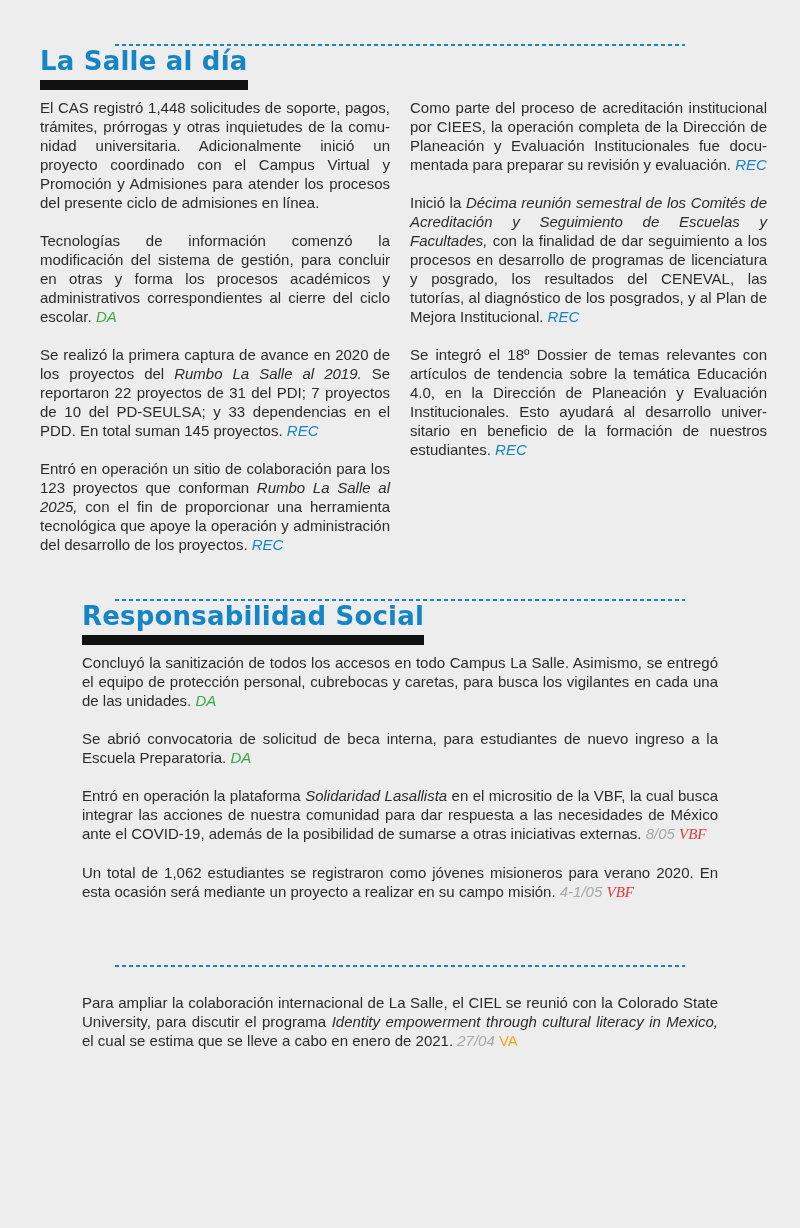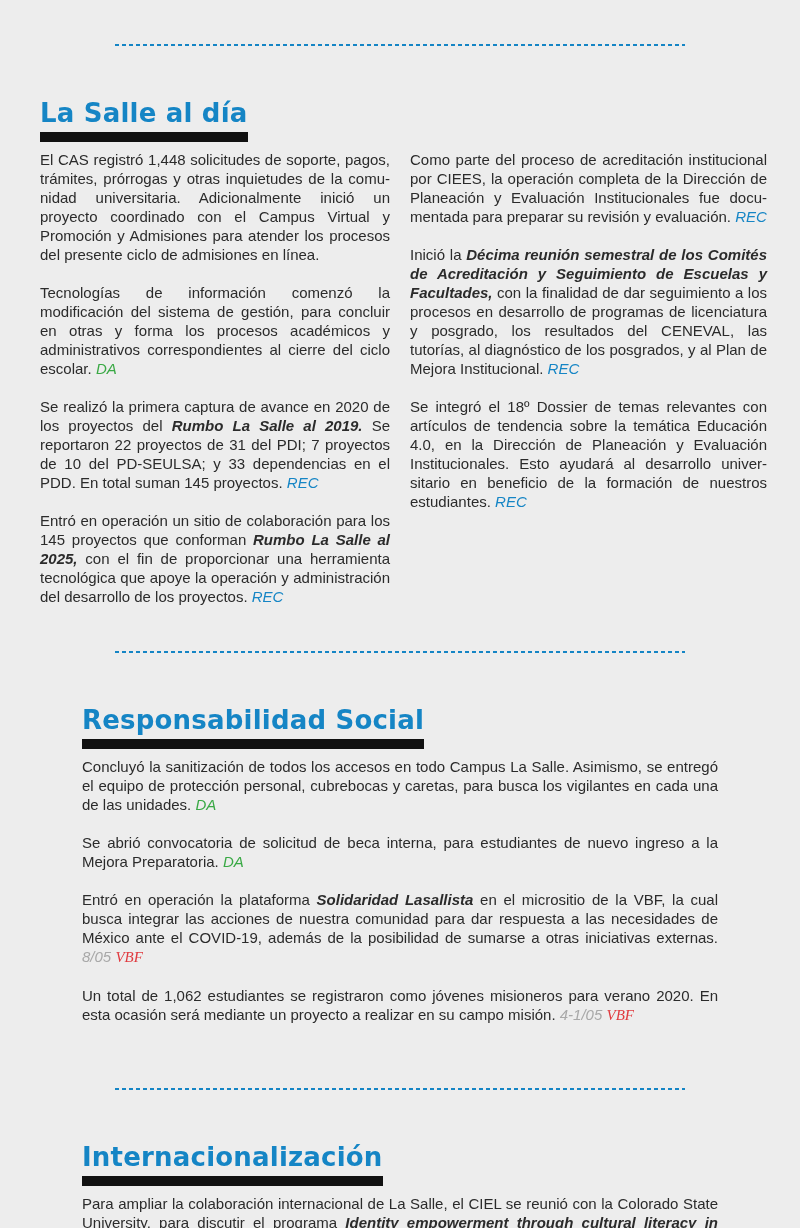--- a/index.html
+++ b/index.html
@@ -9,78 +9,78 @@
     font-family:"Liberation Sans",sans-serif;
     color:var(--body-text,#2b2b2b);
   }
   .divider{
     height:2px;margin-left:115px;margin-right:115px;
     background-image:repeating-linear-gradient(90deg,var(--accent,#1585c5) 0 4px,transparent 4px 7px);
   }
   .divider.d0{margin-top:44px;}
   .divider.d1{margin-top:45px;}
   .divider.d2{margin-top:63px;}
-  .section{margin-top:52px;}
+  .section{}
   .section.sec-0{padding-left:40px;padding-right:33px;}
   .section.sec-1,.section.sec-2{padding-left:82px;padding-right:38px;}
   .heading-wrap{display:inline-block;}
   h2.section-heading{
     margin:0;font-family:"DejaVu Sans",sans-serif;font-weight:800;
     font-size:26px;line-height:31px;letter-spacing:0.2px;
     color:var(--accent,#1585c5);
   }
   .heading-bar{height:10px;margin-top:3px;background:var(--bar-black,#111111);width:100%;}
   .section-content{margin-top:8px;}
   .two-col{display:flex;gap:20px;align-items:flex-start;}
   .col-left{width:350px;}
   .col-right{width:357px;}
   .single-col{width:636px;}
   p.para{
     margin:0 0 19px 0;font-size:15px;line-height:19px;
     text-align:justify;text-justify:inter-word;
   }
   p.para:last-child{margin-bottom:0;}
   .run-n{font-style:normal;}
-  .run-i{font-style:italic;font-weight:bold;}
+  .run-i{font-style:italic;}
   .run-tag-blue{font-style:italic;color:var(--accent,#1585c5);}
   .run-tag-green{font-style:italic;color:var(--tag-green,#3aa945);}
   .run-tag-red{font-style:italic;color:var(--tag-red,#e0393e);font-family:Liberation Serif, serif;}
   .run-tag-orange{color:var(--tag-orange,#f2a71b);}
   .run-date{font-style:italic;color:var(--date-gray,#a8a8a8);}
 </style>
 </head>
 <body>
 
 <div class="page">
   <div id="sections-root">
       <div class="divider d0"></div>
       <div class="section sec-0"><div class="heading-wrap"><h2 class="section-heading">La Salle al día</h2><div class="heading-bar"></div></div><div class="section-content">
           <div class="two-col">
             <div class="col-left">
               <p class="para"><span class="run-n">El CAS registró 1,448 solicitudes de soporte, pagos, trámites, prórrogas y otras inquietudes de la comu­nidad universitaria. Adicionalmente inició un proyecto coordinado con el Campus Virtual y Promoción y Admisiones para atender los procesos del presente ciclo de admisiones en línea.</span></p>
               <p class="para"><span class="run-n">Tecnologías de información comenzó la modificación del sistema de gestión, para concluir en otras y forma los procesos académicos y administrativos correspondientes al cierre del ciclo escolar. </span><span class="run-tag-green">DA</span></p>
               <p class="para"><span class="run-n">Se realizó la primera captura de avance en 2020 de los proyectos del </span><span class="run-i">Rumbo La Salle al 2019.</span><span class="run-n"> Se reportaron 22 proyectos de 31 del PDI; 7 proyectos de 10 del PD-SEULSA; y 33 dependencias en el PDD. En total suman 145 proyectos. </span><span class="run-tag-blue">REC</span></p>
-              <p class="para"><span class="run-n">Entró en operación un sitio de colaboración para los 145 proyectos que conforman </span><span class="run-i">Rumbo La Salle al 2025,</span><span class="run-n"> con el fin de proporcionar una herramienta tecno­lógica que apoye la operación y administración del desarrollo de los proyectos. </span><span class="run-tag-blue">REC</span></p>
+              <p class="para"><span class="run-n">Entró en operación un sitio de colaboración para los 123 proyectos que conforman </span><span class="run-i">Rumbo La Salle al 2025,</span><span class="run-n"> con el fin de proporcionar una herramienta tecno­lógica que apoye la operación y administración del desarrollo de los proyectos. </span><span class="run-tag-blue">REC</span></p>
             </div>
             <div class="col-right">
               <p class="para"><span class="run-n">Como parte del proceso de acreditación institucional por CIEES, la operación completa de la Dirección de Planeación y Evaluación Institucionales fue docu­mentada para preparar su revisión y evaluación. </span><span class="run-tag-blue">REC</span></p>
               <p class="para"><span class="run-n">Inició la </span><span class="run-i">Décima reunión semestral de los Comités de Acreditación y Seguimiento de Escuelas y Facultades,</span><span class="run-n"> con la finalidad de dar seguimiento a los procesos en desarrollo de programas de licenciatura y posgrado, los resultados del CENEVAL, las tutorías, al diagnóstico de los posgrados, y al Plan de Mejora Institucional. </span><span class="run-tag-blue">REC</span></p>
               <p class="para"><span class="run-n">Se integró el 18º Dossier de temas relevantes con artículos de tendencia sobre la temática Educación 4.0, en la Dirección de Planeación y Evaluación Institucionales. Esto ayudará al desarrollo univer­sitario en beneficio de la formación de nuestros estudiantes. </span><span class="run-tag-blue">REC</span></p>
             </div>
           </div>
         </div></div>
       <div class="divider d1"></div>
       <div class="section sec-1"><div class="heading-wrap"><h2 class="section-heading">Responsabilidad Social</h2><div class="heading-bar"></div></div><div class="section-content">
           <div class="single-col">
             <p class="para"><span class="run-n">Concluyó la sanitización de todos los accesos en todo Campus La Salle. Asimismo, se entregó el equipo de protección personal, cubrebocas y caretas, para busca los vigilantes en cada una de las unidades. </span><span class="run-tag-green">DA</span></p>
-            <p class="para"><span class="run-n">Se abrió convocatoria de solicitud de beca interna, para estudiantes de nuevo ingreso a la Mejora Preparatoria. </span><span class="run-tag-green">DA</span></p>
+            <p class="para"><span class="run-n">Se abrió convocatoria de solicitud de beca interna, para estudiantes de nuevo ingreso a la Escuela Preparatoria. </span><span class="run-tag-green">DA</span></p>
             <p class="para"><span class="run-n">Entró en operación la plataforma </span><span class="run-i">Solidaridad Lasallista</span><span class="run-n"> en el micrositio de la VBF, la cual busca integrar las acciones de nuestra comunidad para dar respuesta a las necesidades de México ante el COVID-19, además de la posibilidad de sumarse a otras iniciativas externas. </span><span class="run-date">8/05</span><span class="run-n"> </span><span class="run-tag-red">VBF</span></p>
             <p class="para"><span class="run-n">Un total de 1,062 estudiantes se registraron como jóvenes misioneros para verano 2020. En esta ocasión será mediante un proyecto a realizar en su campo misión. </span><span class="run-date">4-1/05</span><span class="run-n"> </span><span class="run-tag-red">VBF</span></p>
           </div>
         </div></div>
       <div class="divider d2"></div>
-      <div class="section sec-2"><div class="heading-wrap"><h2 class="section-heading">Internacionalización</h2><div class="heading-bar"></div></div><div class="section-content">
+      <div class="section sec-2"><div class="heading-wrap"><div class="heading-bar"></div></div><div class="section-content">
           <div class="single-col">
             <p class="para"><span class="run-n">Para ampliar la colaboración internacional de La Salle, el CIEL se reunió con la Colorado State University, para discutir el programa </span><span class="run-i">Identity empowerment through cultural literacy in Mexico,</span><span class="run-n"> el cual se estima que se lleve a cabo en enero de 2021. </span><span class="run-date">27/04</span><span class="run-n"> </span><span class="run-tag-orange">VA</span></p>
           </div>
         </div></div>
     </div>
 </div>
 
 </body></html>

